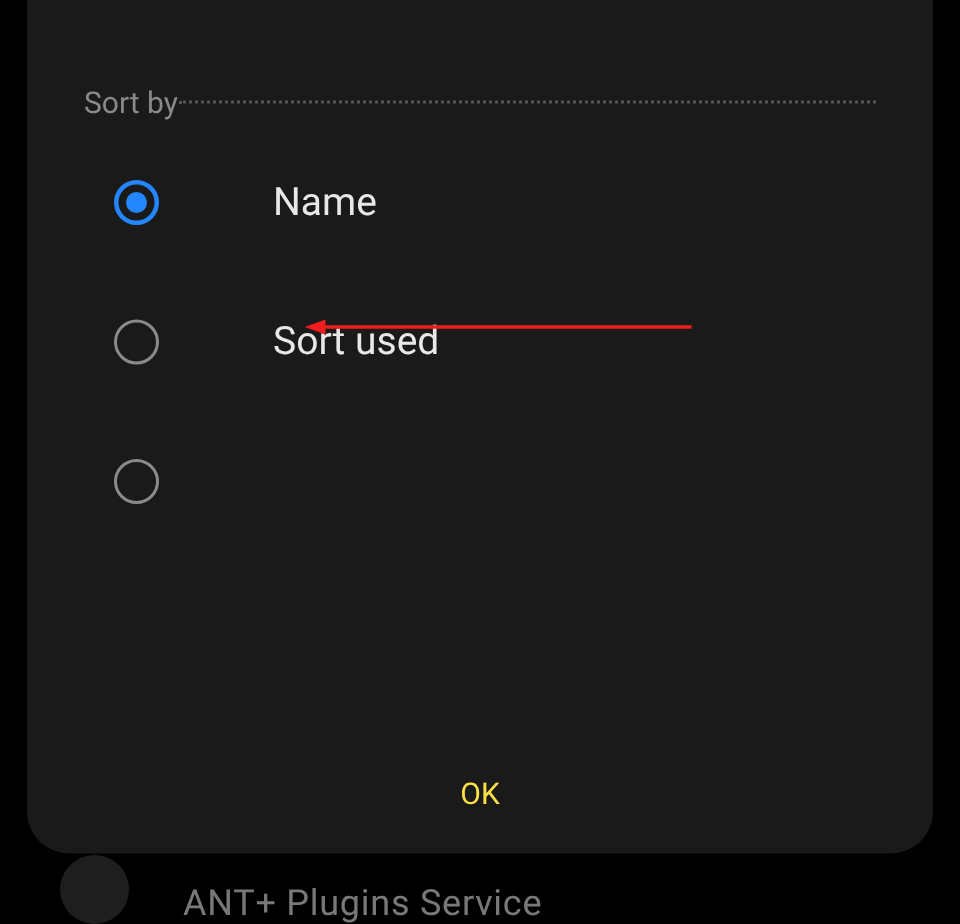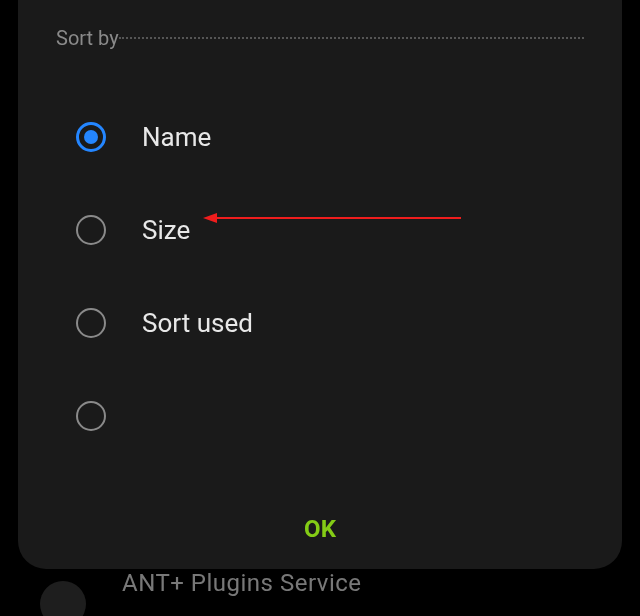--- a/index.html
+++ b/index.html
@@ -21,39 +21,39 @@
       top: 0;
       right: 18px;
       height: 569px;
       background: #1a1a1a;
       border-radius: 0 0 28px 28px;
       padding: 0;
     }
     .header {
       display: flex;
       align-items: center;
-      padding: 26px 38px 0 38px;
+      padding: 56px 38px 0 38px;
     }
     .header-label {
       color: #8a8a8a;
       font-size: 20px;
       white-space: nowrap;
     }
     .dotted-line {
       flex: 1;
       height: 1px;
       border-top: 2px dotted #555;
     }
     .options {
       padding: 40px 58px 20px 58px;
     }
     .option-row {
       display: flex;
-      align-items: center;
-      gap: 36px;
+      align-items: flex-start;
+      gap: 76px;
       height: 93px;
       cursor: pointer;
     }
     .radio {
       width: 30px;
       height: 30px;
       border: 2px solid #8a8a8a;
       border-radius: 50%;
       display: flex;
       align-items: center;
@@ -79,33 +79,33 @@
       position: absolute;
       bottom: 0;
       left: 0;
       right: 0;
       height: 80px;
       display: flex;
       align-items: center;
       justify-content: center;
     }
     .ok-button {
-      color: #84cc16;
-      font-size: 24px;
-      font-weight: 700;
+      color: #fde047;
+      font-size: 20px;
+      font-weight: 400;
       cursor: pointer;
       padding: 20px 40px;
     }
     .background-item {
       position: absolute;
       left: 40px;
       bottom: 0;
       height: 47px;
       display: flex;
-      align-items: flex-start;
+      align-items: flex-end;
       gap: 36px;
       opacity: 0.6;
     }
     .bg-icon {
       width: 46px;
       height: 46px;
       background: #333;
       border-radius: 50%;
       margin-top: 12px;
     }
@@ -139,24 +139,20 @@
     <div class="dotted-line"></div>
   </div>
 
   <div class="options">
     <div class="option-row">
       <div class="radio selected"></div>
       <span class="option-label">Name</span>
     </div>
     <div class="option-row">
       <div class="radio"></div>
-      <span class="option-label">Size</span>
-    </div>
-    <div class="option-row">
-      <div class="radio"></div>
       <span class="option-label">Sort used</span>
     </div>
     <div class="option-row">
       <div class="radio"></div>
     </div>
   </div>
 
   <div class="ok-container">
     <div class="ok-button">OK</div>
   </div>

